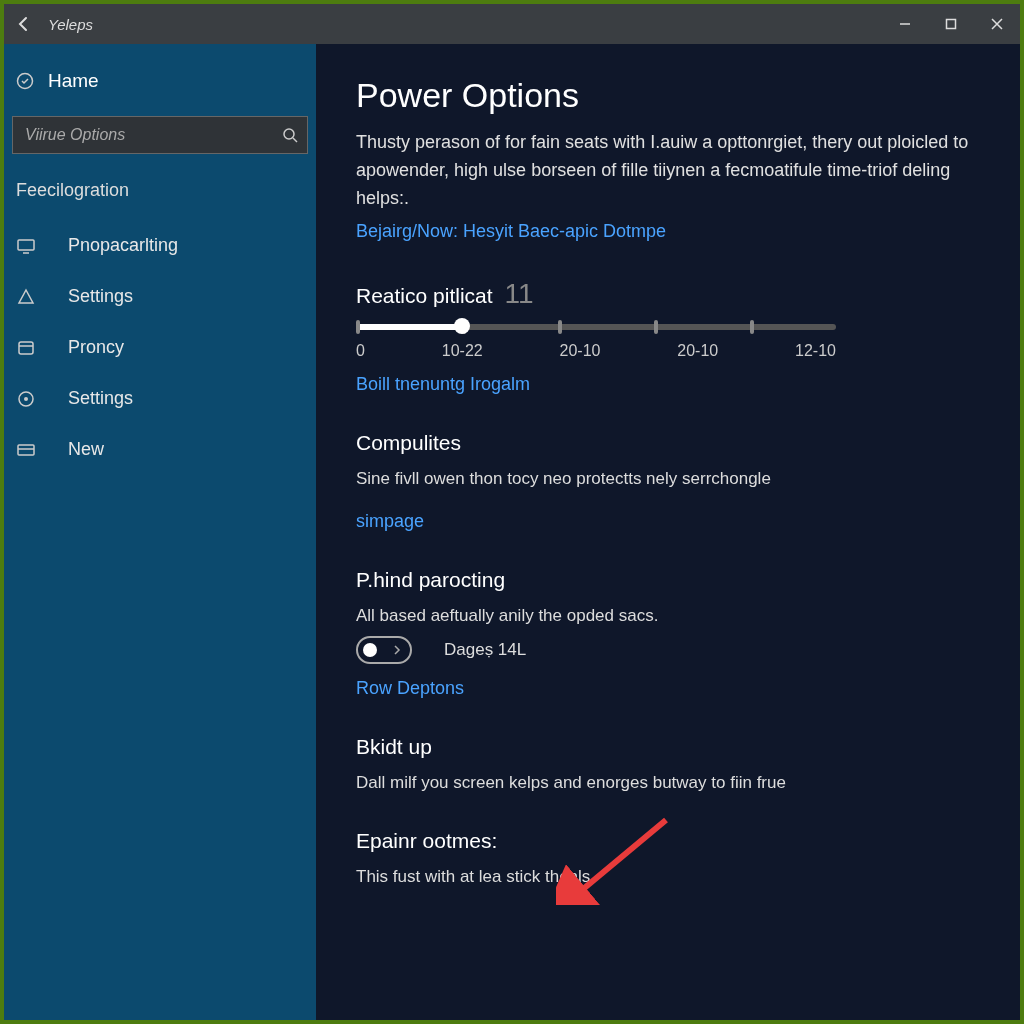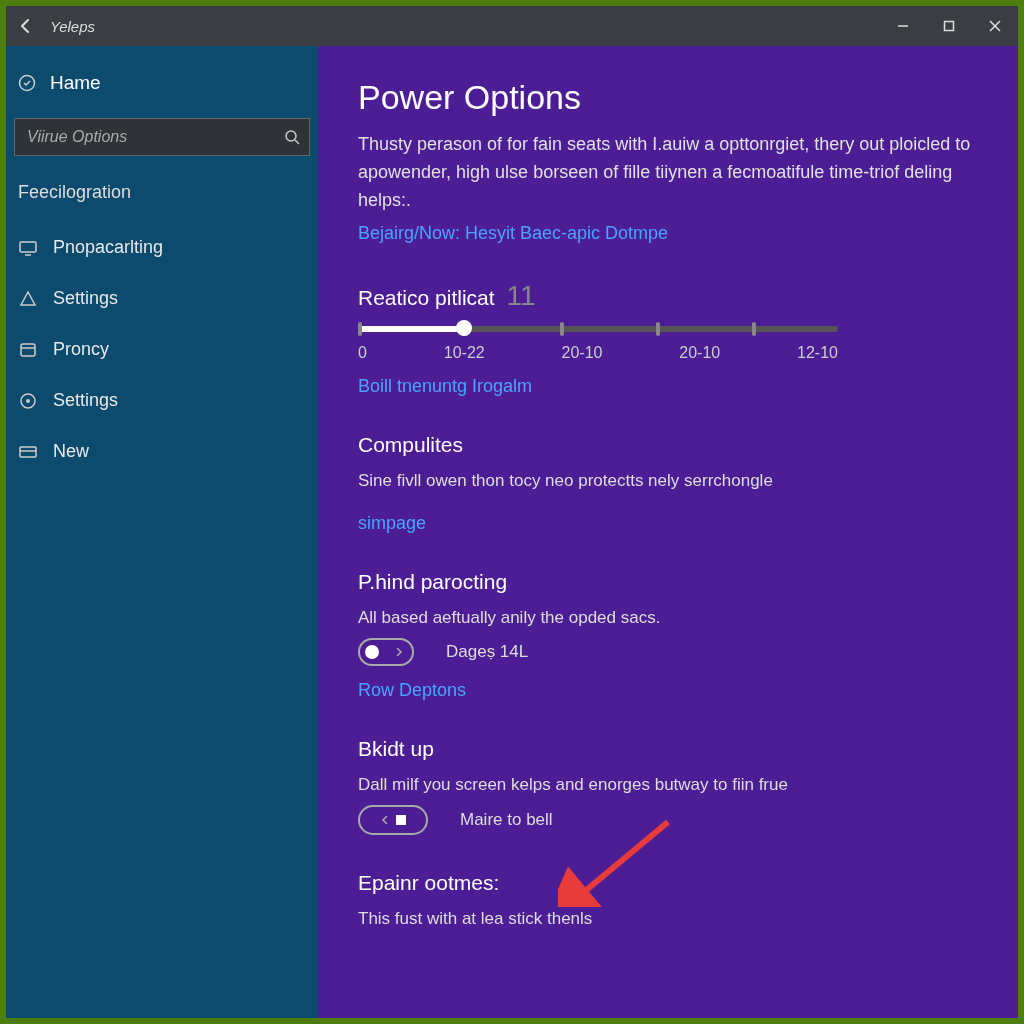--- a/index.html
+++ b/index.html
@@ -1,35 +1,35 @@
 <!DOCTYPE html>
 <html><head>
 <meta charset="utf-8">
 <style>
   * { margin: 0; padding: 0; box-sizing: border-box; font-family: "Segoe UI", sans-serif; }
   html, body { width: 1024px; height: 1024px; overflow: hidden; background: #000; color: #fff; }
-  .window { width: 1024px; height: 1024px; display: flex; flex-direction: column; border: 6px solid #4d7c0f; }
+  .window { width: 1024px; height: 1024px; display: flex; flex-direction: column; border: 4px solid #4d7c0f; }
   .titlebar { height: 40px; display: flex; align-items: center; justify-content: space-between; background: #3a3e42; padding: 0 0 0 8px; }
   .titlebar-left { display: flex; align-items: center; gap: 12px; }
   .back-arrow { width: 24px; height: 24px; display: flex; align-items: center; justify-content: center; cursor: pointer; }
   .app-title { font-size: 15px; color: #ddd; font-style: italic; }
   .window-controls { display: flex; }
   .win-ctrl { width: 46px; height: 40px; display: flex; align-items: center; justify-content: center; cursor: pointer; color: #ddd; }
   .body { flex: 1; display: flex; overflow: hidden; }
   .sidebar { width: 312px; background: #0c4a6e; display: flex; flex-direction: column; padding: 18px 8px 0 8px; gap: 6px; }
   .home-row { display: flex; align-items: center; gap: 14px; padding: 8px 4px; color: #fff; font-size: 19px; cursor: pointer; }
   .home-row .icon { width: 18px; height: 18px; }
   .search-wrap { margin: 10px 0 12px 0; position: relative; }
   .search-input { width: 100%; height: 38px; background: #2f3337; border: 1px solid #666; color: #ccc; padding: 0 40px 0 12px; font-size: 16px; outline: none; }
   .search-input::placeholder { color: #aaa; font-style: italic; }
   .search-icon { position: absolute; right: 10px; top: 50%; transform: translateY(-50%); color: #ccc; }
   .sidebar-section { font-size: 18px; color: #ddd; padding: 8px 4px 16px 4px; }
-  .nav-item { display: flex; align-items: flex-end; gap: 15px; padding: 12px 4px; font-size: 18px; color: #e8e8e8; cursor: pointer; }
+  .nav-item { display: flex; align-items: flex-end; gap: 32px; padding: 12px 4px; font-size: 18px; color: #e8e8e8; cursor: pointer; }
   .nav-item .icon { width: 20px; height: 20px; flex-shrink: 0; color: #ccc; }
-  .main { flex: 1; background: #4c1d95; padding: 32px 40px 0 40px; overflow-y: auto; }
+  .main { flex: 1; background: #0f172a; padding: 32px 40px 0 40px; overflow-y: auto; }
   .page-title { font-size: 34px; font-weight: 400; margin-bottom: 14px; }
   .intro { font-size: 18px; line-height: 1.55; color: #e0e0e0; margin-bottom: 8px; max-width: 620px; }
   .link { color: #4aa3ff; font-size: 18px; cursor: pointer; display: inline-block; }
   .section { margin-top: 36px; }
   .section-title { font-size: 21px; font-weight: 400; margin-bottom: 14px; display: flex; align-items: baseline; gap: 12px; }
   .section-title .value { color: #888; font-size: 28px; }
   .section-desc { font-size: 17px; color: #ddd; margin-bottom: 8px; }
   .slider-wrap { margin: 10px 0 6px 0; width: 480px; }
   .slider-track { position: relative; height: 6px; background: #555; border-radius: 3px; }
   .slider-fill { position: absolute; left: 0; top: 0; height: 6px; background: #fff; border-radius: 3px; width: 22%; }
@@ -211,31 +211,20 @@
             <span class="toggle-label">Dageṣ 14L</span>
           </div>
           <div><span class="link">Row Deptons</span></div>
         </div>
 
         <div class="section" style="position:relative;">
           <div class="section-title">
               <span>Bkidt up</span>
             </div>
           <p class="section-desc">Dall milf you screen kelps and enorges butway to fiin frue</p>
-          <div class="toggle-row">
-            <div class="toggle-small">
-              <span class="chev-left">
-                <svg width="10" height="10" viewBox="0 0 10 10">
-                    <path d="M7 1 L3 5 L7 9" stroke="#aaa" stroke-width="1.5" fill="none"></path>
-                  </svg>
-              </span>
-              <div class="square"></div>
-            </div>
-            <span class="toggle-label">Maire to bell</span>
-          </div>
           <svg width="120" height="90" viewBox="0 0 120 90" style="position:absolute; left:200px; top:80px;">
             <defs>
                 <marker id="ah" markerWidth="10" markerHeight="10" refX="2" refY="5" orient="auto">
                   <path d="M0 0 L10 5 L0 10 Z" fill="#e83b3b"></path>
                 </marker>
               </defs>
             <path d="M110 5 L20 80" stroke="#e83b3b" stroke-width="6" fill="none" marker-end="url(#ah)"></path>
           </svg>
         </div>
 

